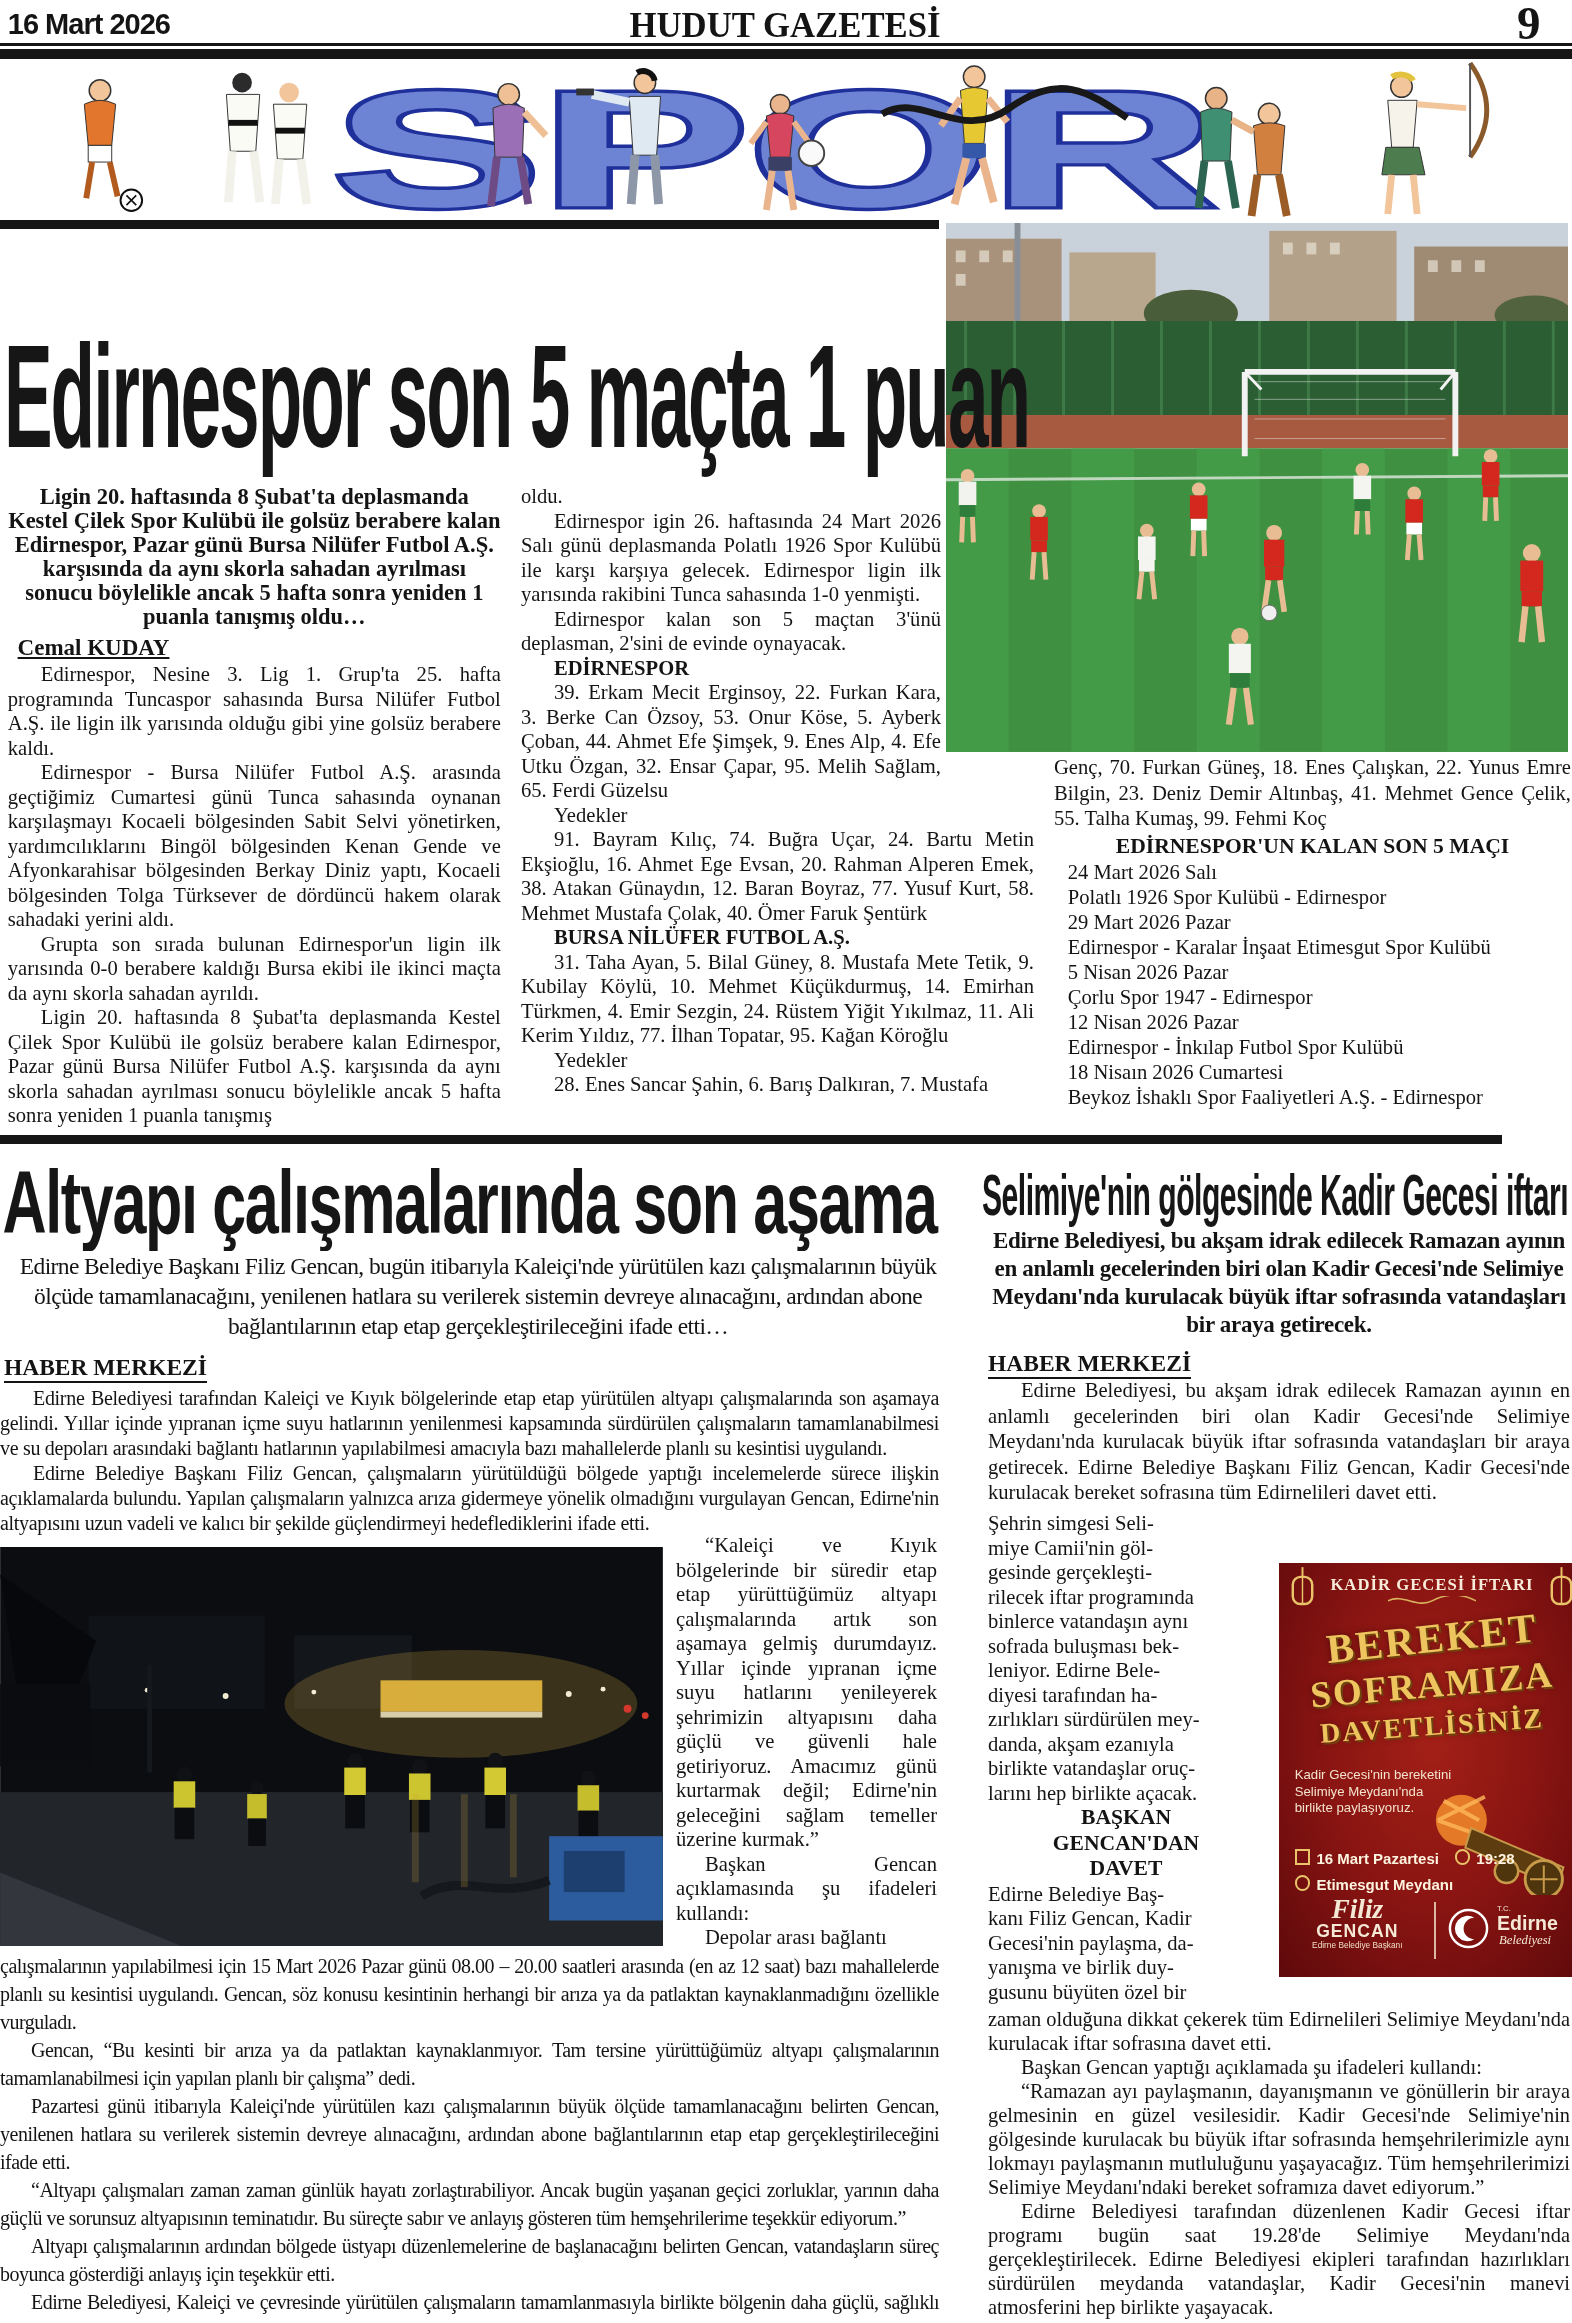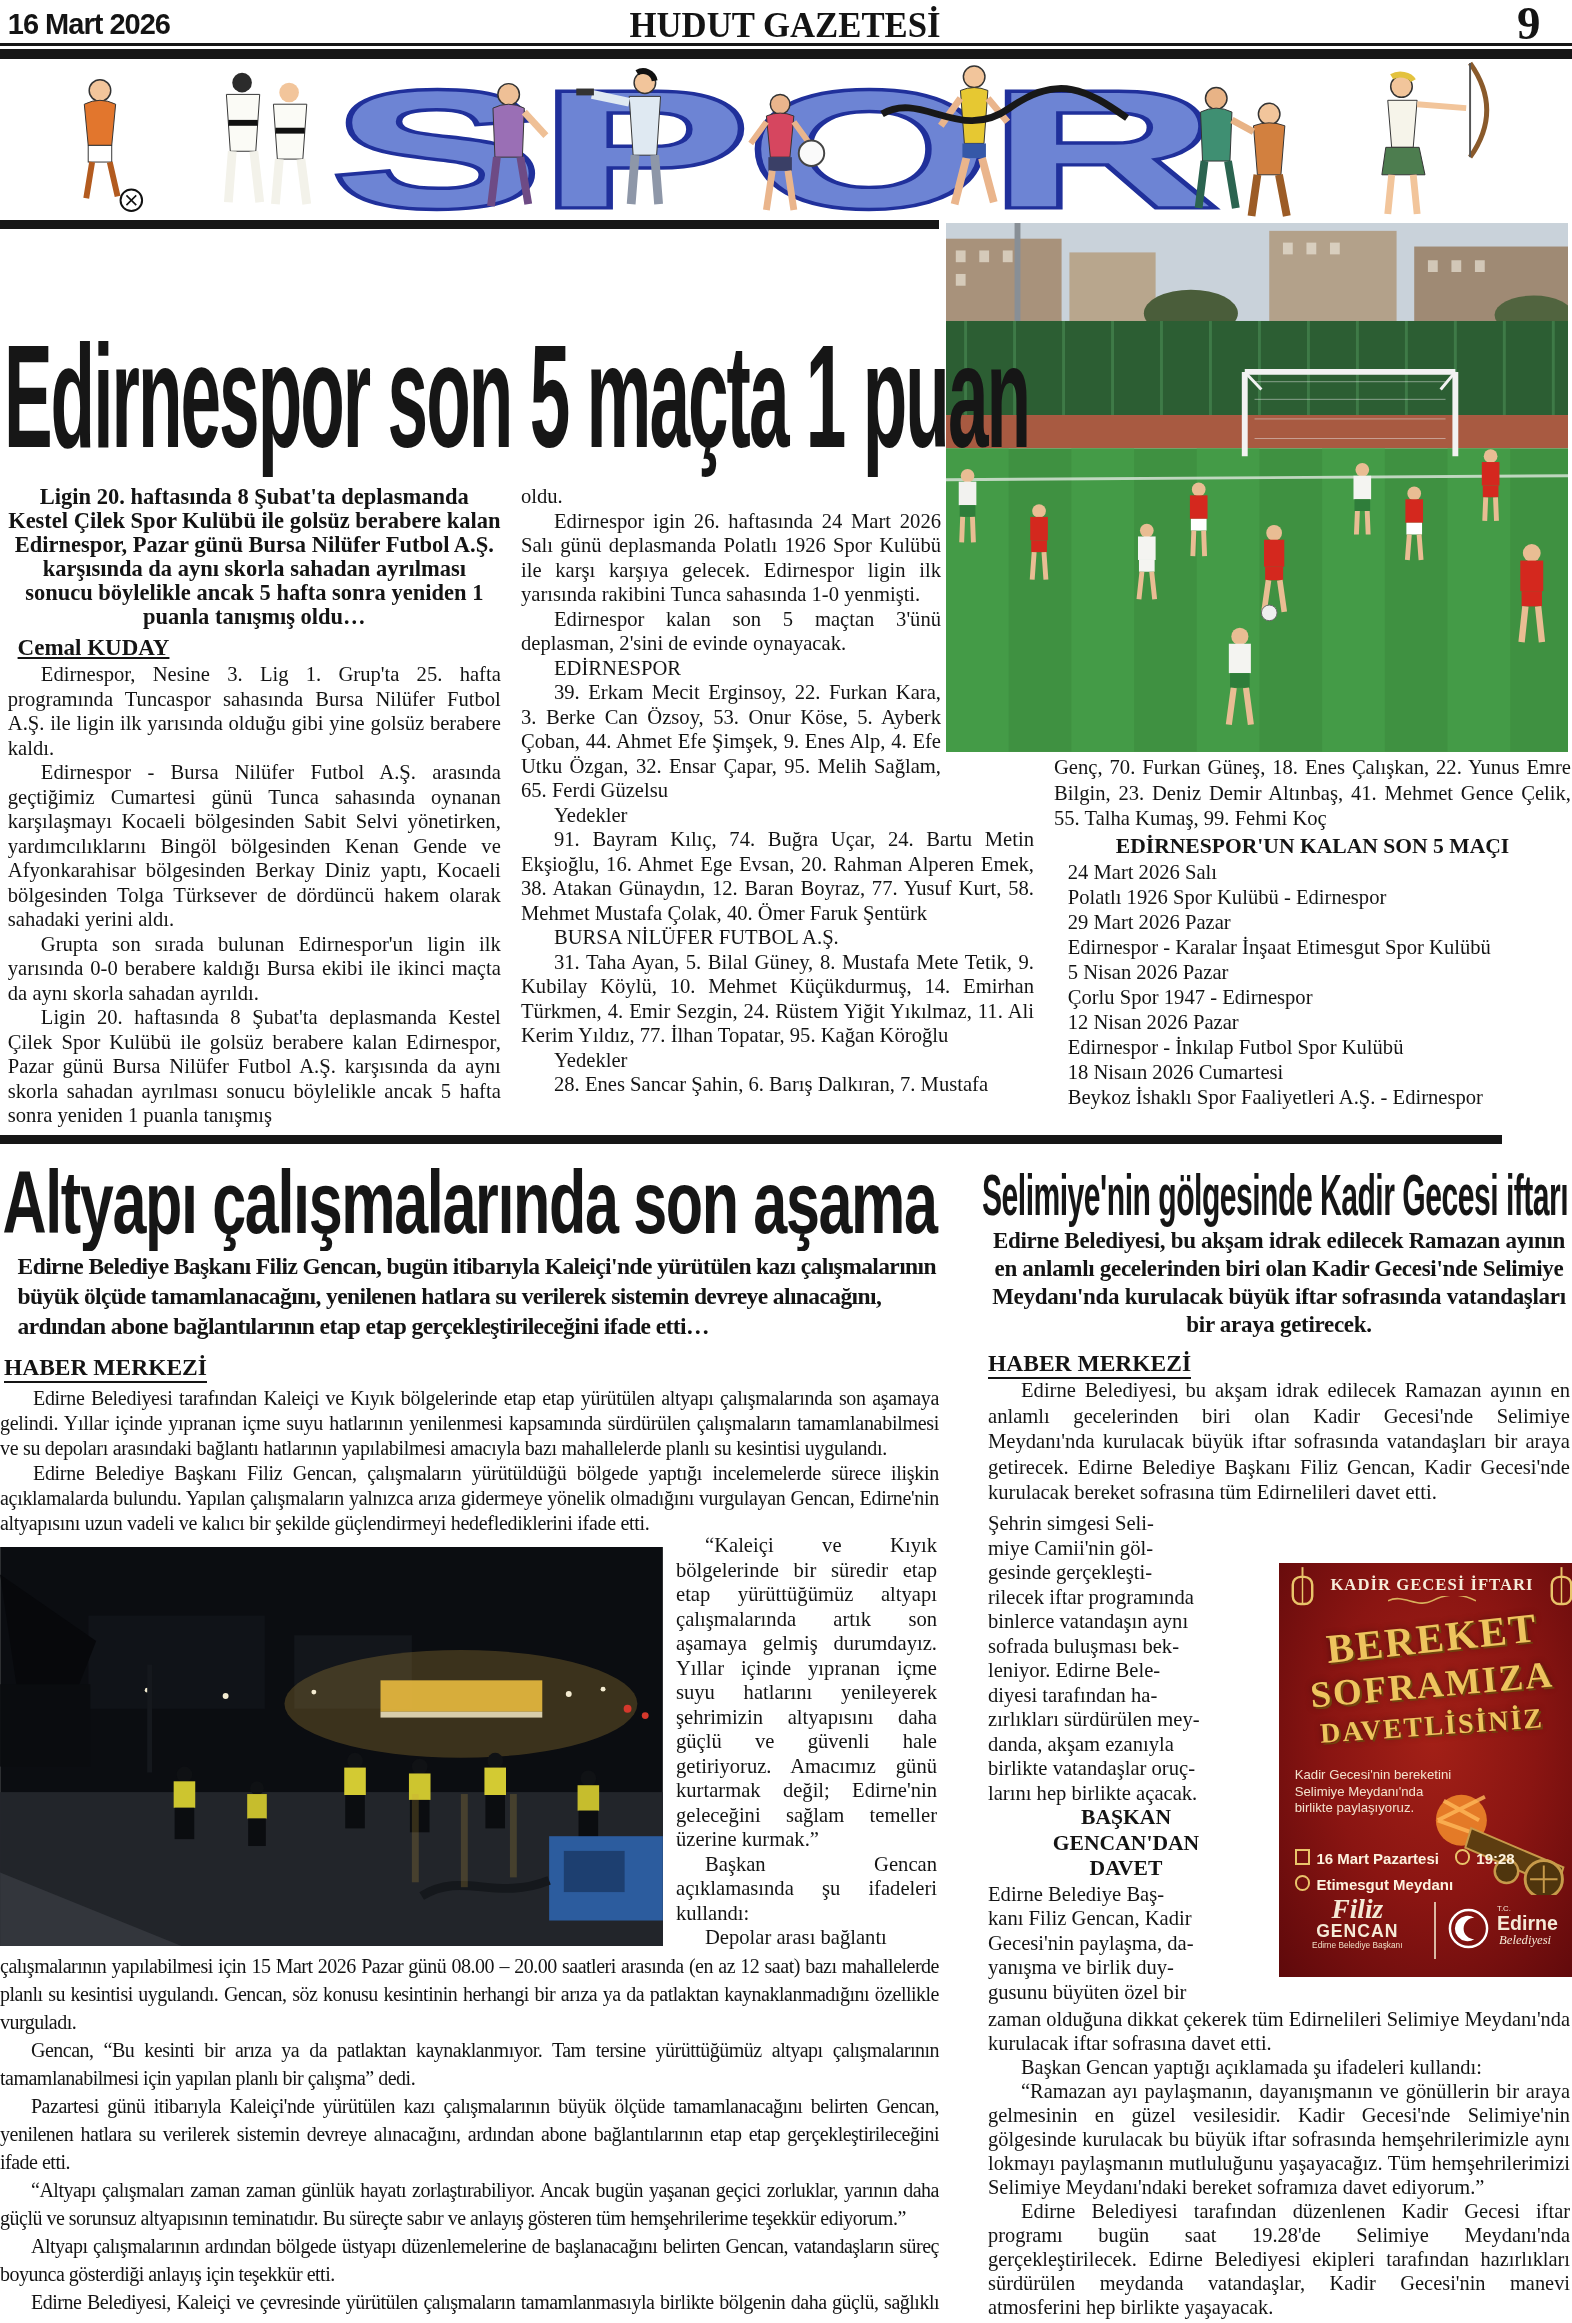--- a/index.html
+++ b/index.html
@@ -15,26 +15,26 @@
   .hdr-line{left:0;top:43px;width:1572px;height:2.9px;background:#161616;}
   .hdr-bar{left:0;top:49px;width:1572px;height:9.8px;background:#161616;}
   .banner-rule{left:0;top:220px;width:939px;height:8.8px;background:#161616;}
   .mid-rule{left:0;top:1135px;width:1502px;height:8.8px;background:#161616;}
   
   .a1-col1{left:7.8px;top:485px;width:493px;font-size:20.6px;line-height:24.5px;}
   .a1-lead{font-weight:bold;font-size:22.5px;line-height:24px;text-align:center;}
   .a1-byline{margin:6.9px 0 2px 9.8px;font-size:23px;font-weight:bold;text-decoration:underline;}
   .a1-col2{left:521px;top:484px;width:513px;font-size:20.6px;line-height:24.5px;}
   .a1-spacer{float:right;width:93px;height:276px;}
-  .team-h{font-weight:normal;text-indent:33px;}
+  .team-h{font-weight:bold;text-indent:33px;}
   .a1-col3{left:1054px;top:755px;width:517px;font-size:20.6px;line-height:25.5px;}
   .fx-h{font-weight:bold;text-align:center;font-size:21.6px;line-height:26.5px;margin:1px 0;}
   .fx-list div{padding-left:13.7px;line-height:25px;text-indent:0;}
   
-  .a2-lead{left:17.6px;top:1251px;width:921px;text-align:left;font-weight:bold;
+  .a2-lead{left:17.6px;top:1251px;width:921px;text-align:center;font-weight:normal;
            font-size:23.5px;line-height:30px;letter-spacing:-0.6px;}
   .kicker{font-weight:bold;font-size:23.5px;border-bottom:2.9px solid #141414;display:inline-block;line-height:25.5px;}
   .a2-kick{left:3.9px;top:1355px;}
   .a2-body{left:0;top:1386px;width:939px;font-size:20px;line-height:25px;letter-spacing:-0.3px;}
   .a2-body div{text-indent:33px;}
   .a2-quote{left:676px;top:1533px;width:261px;font-size:20.6px;line-height:24.5px;}
   .a2-quote div{text-indent:29px;}
   .a2-bottom{left:0;top:1952px;width:939px;font-size:20px;line-height:28px;letter-spacing:-0.5px;}
   .a2-bottom div{text-indent:31px;}
   .a2-bottom div:first-child{text-indent:0;}

